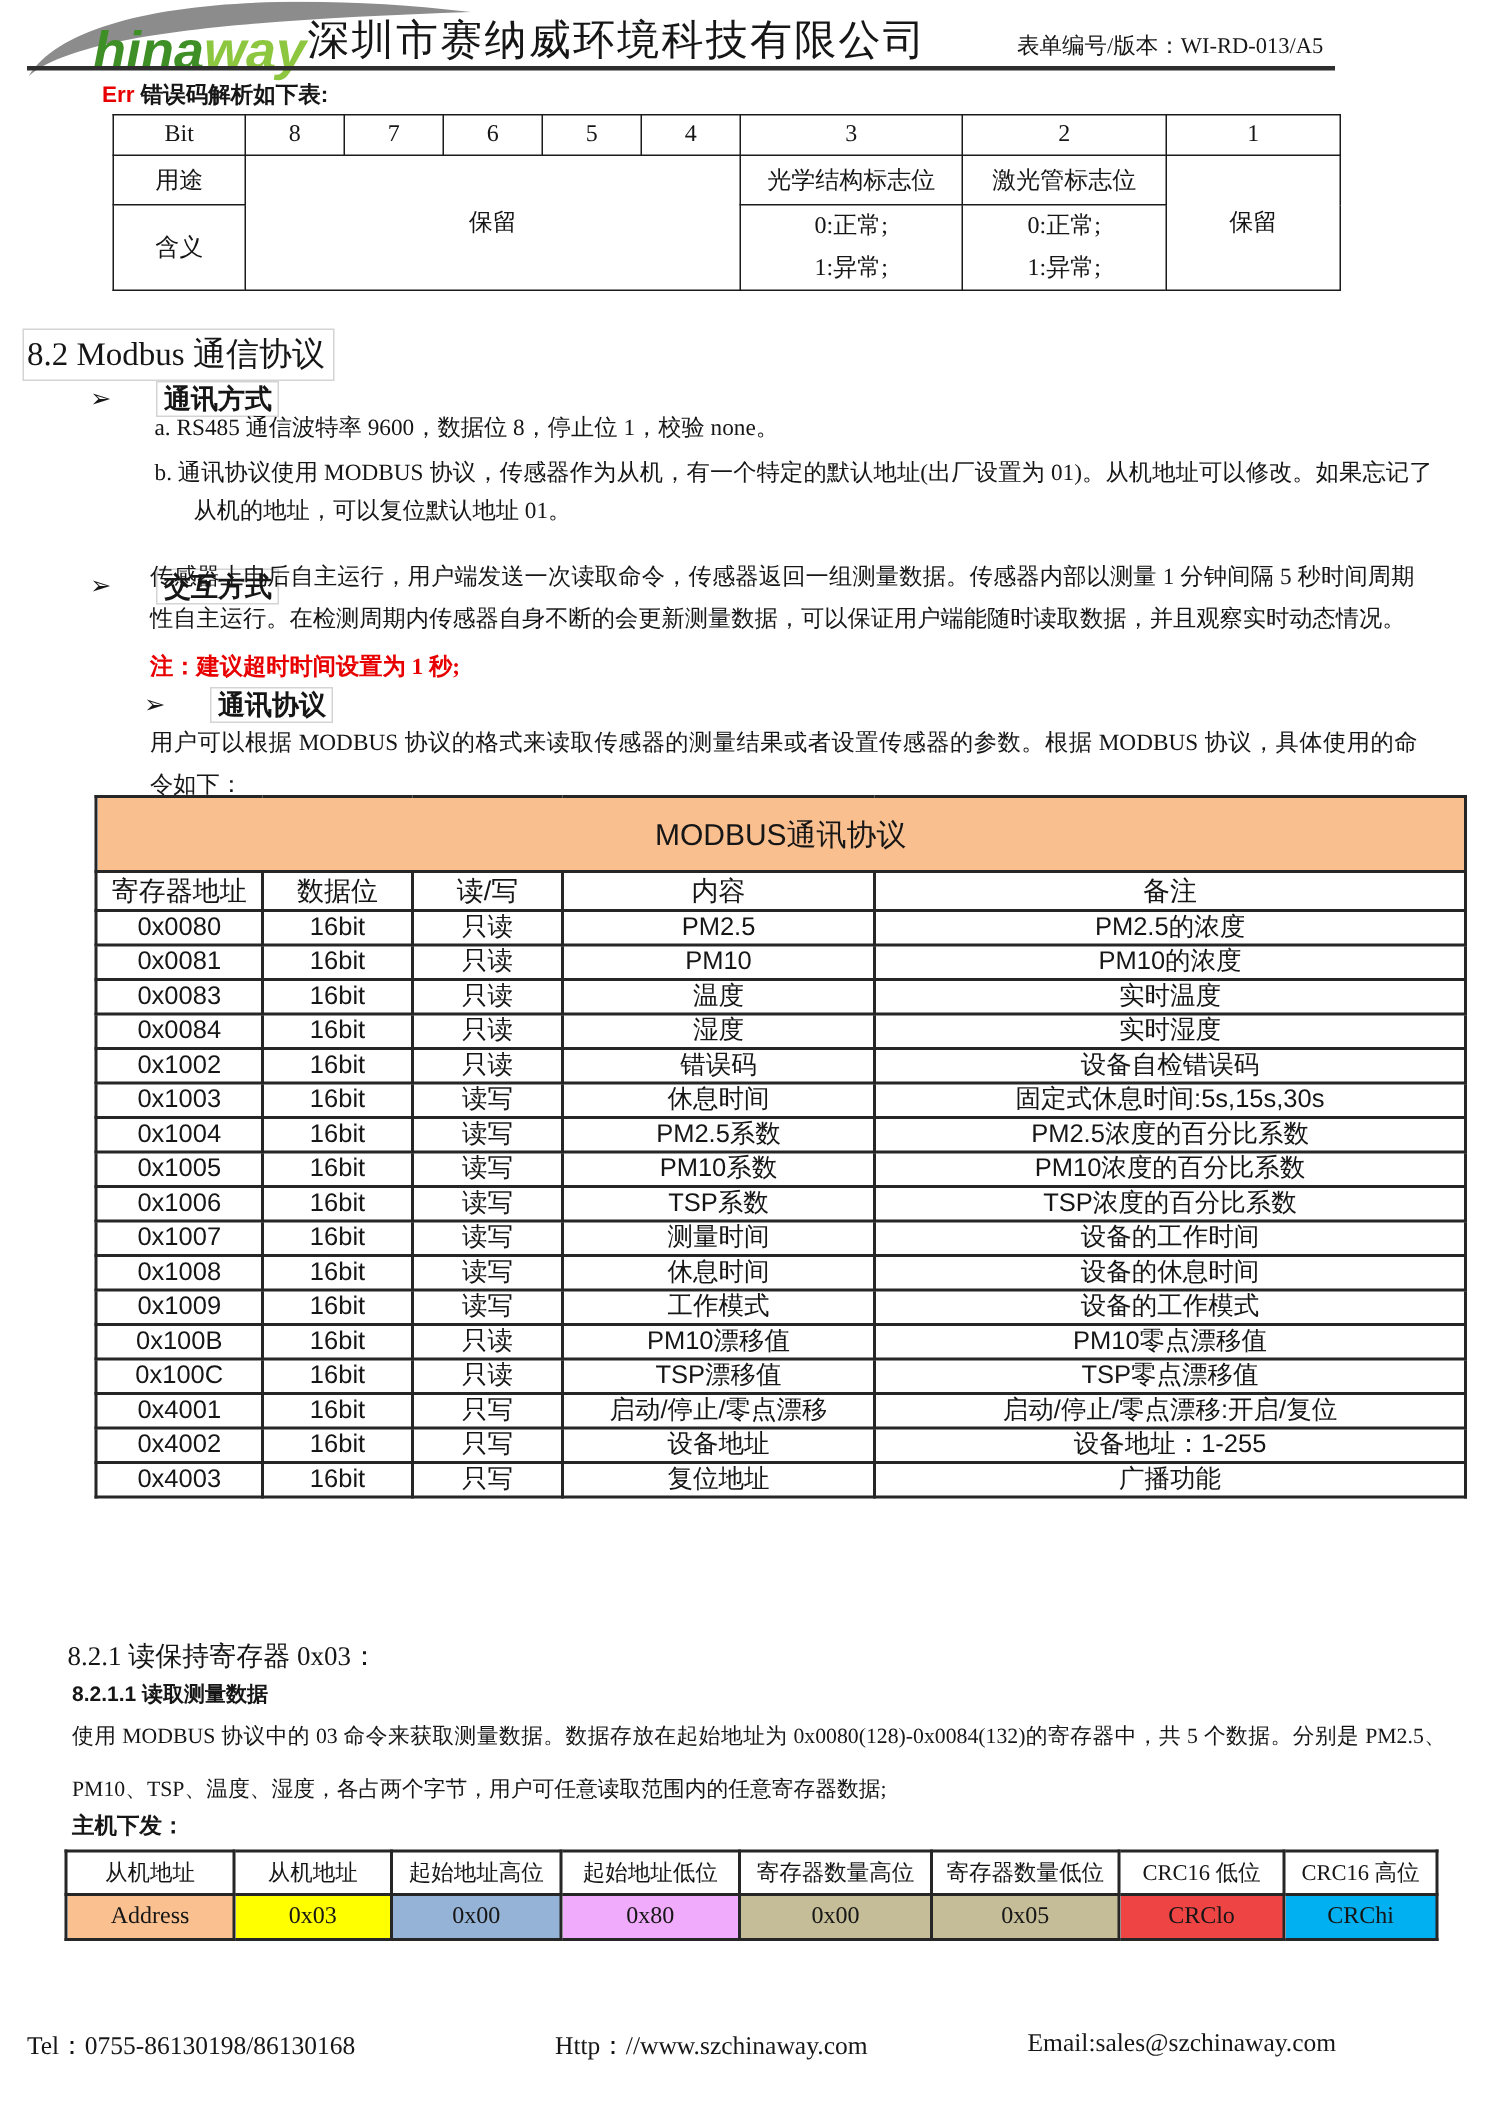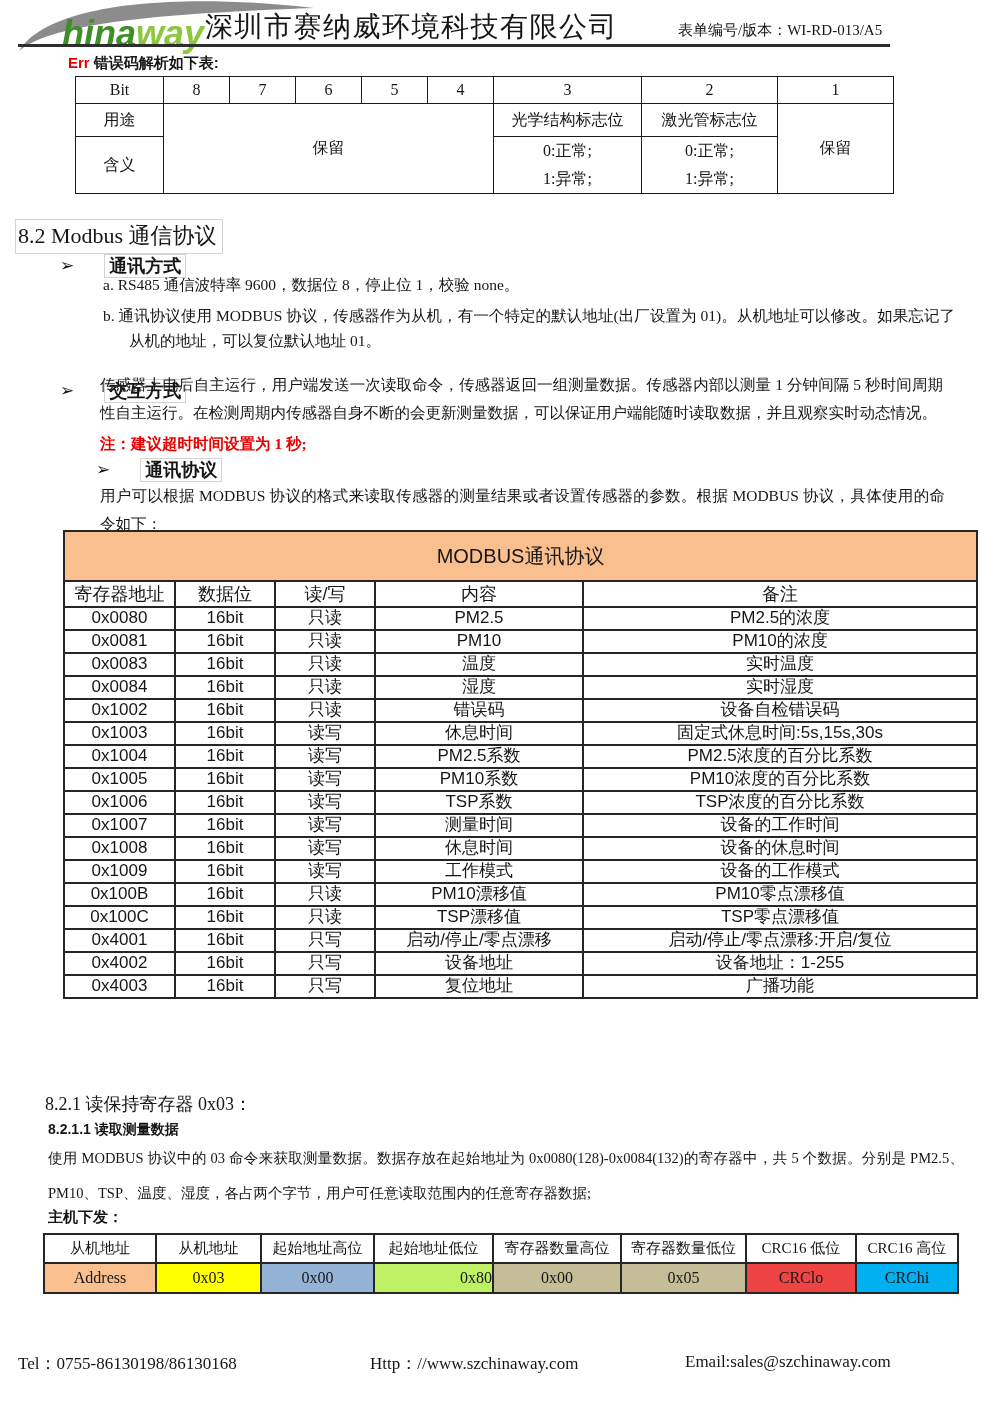--- a/index.html
+++ b/index.html
@@ -312,21 +312,21 @@
           <td>起始地址低位</td>
           <td>寄存器数量高位</td>
           <td>寄存器数量低位</td>
           <td>CRC16 低位</td>
           <td>CRC16 高位</td>
         </tr>
       <tr class="hv" id="host-values">
           <td style="background: rgb(250, 192, 144);">Address</td>
           <td style="background: rgb(255, 255, 0);">0x03</td>
           <td style="background: rgb(149, 179, 215);">0x00</td>
-          <td style="background: #bef264; text-align: right;">0x80</td>
+          <td style="background: #f0abfc;">0x80</td>
           <td style="background: rgb(196, 189, 151);">0x00</td>
           <td style="background: rgb(196, 189, 151);">0x05</td>
           <td style="background: #ef4444;">CRClo</td>
           <td style="background: rgb(0, 176, 240);">CRChi</td>
         </tr>
     </tbody>
   </table>
 
   <div class="footer">
     <span class="f-tel">Tel：0755-86130198/86130168</span>

